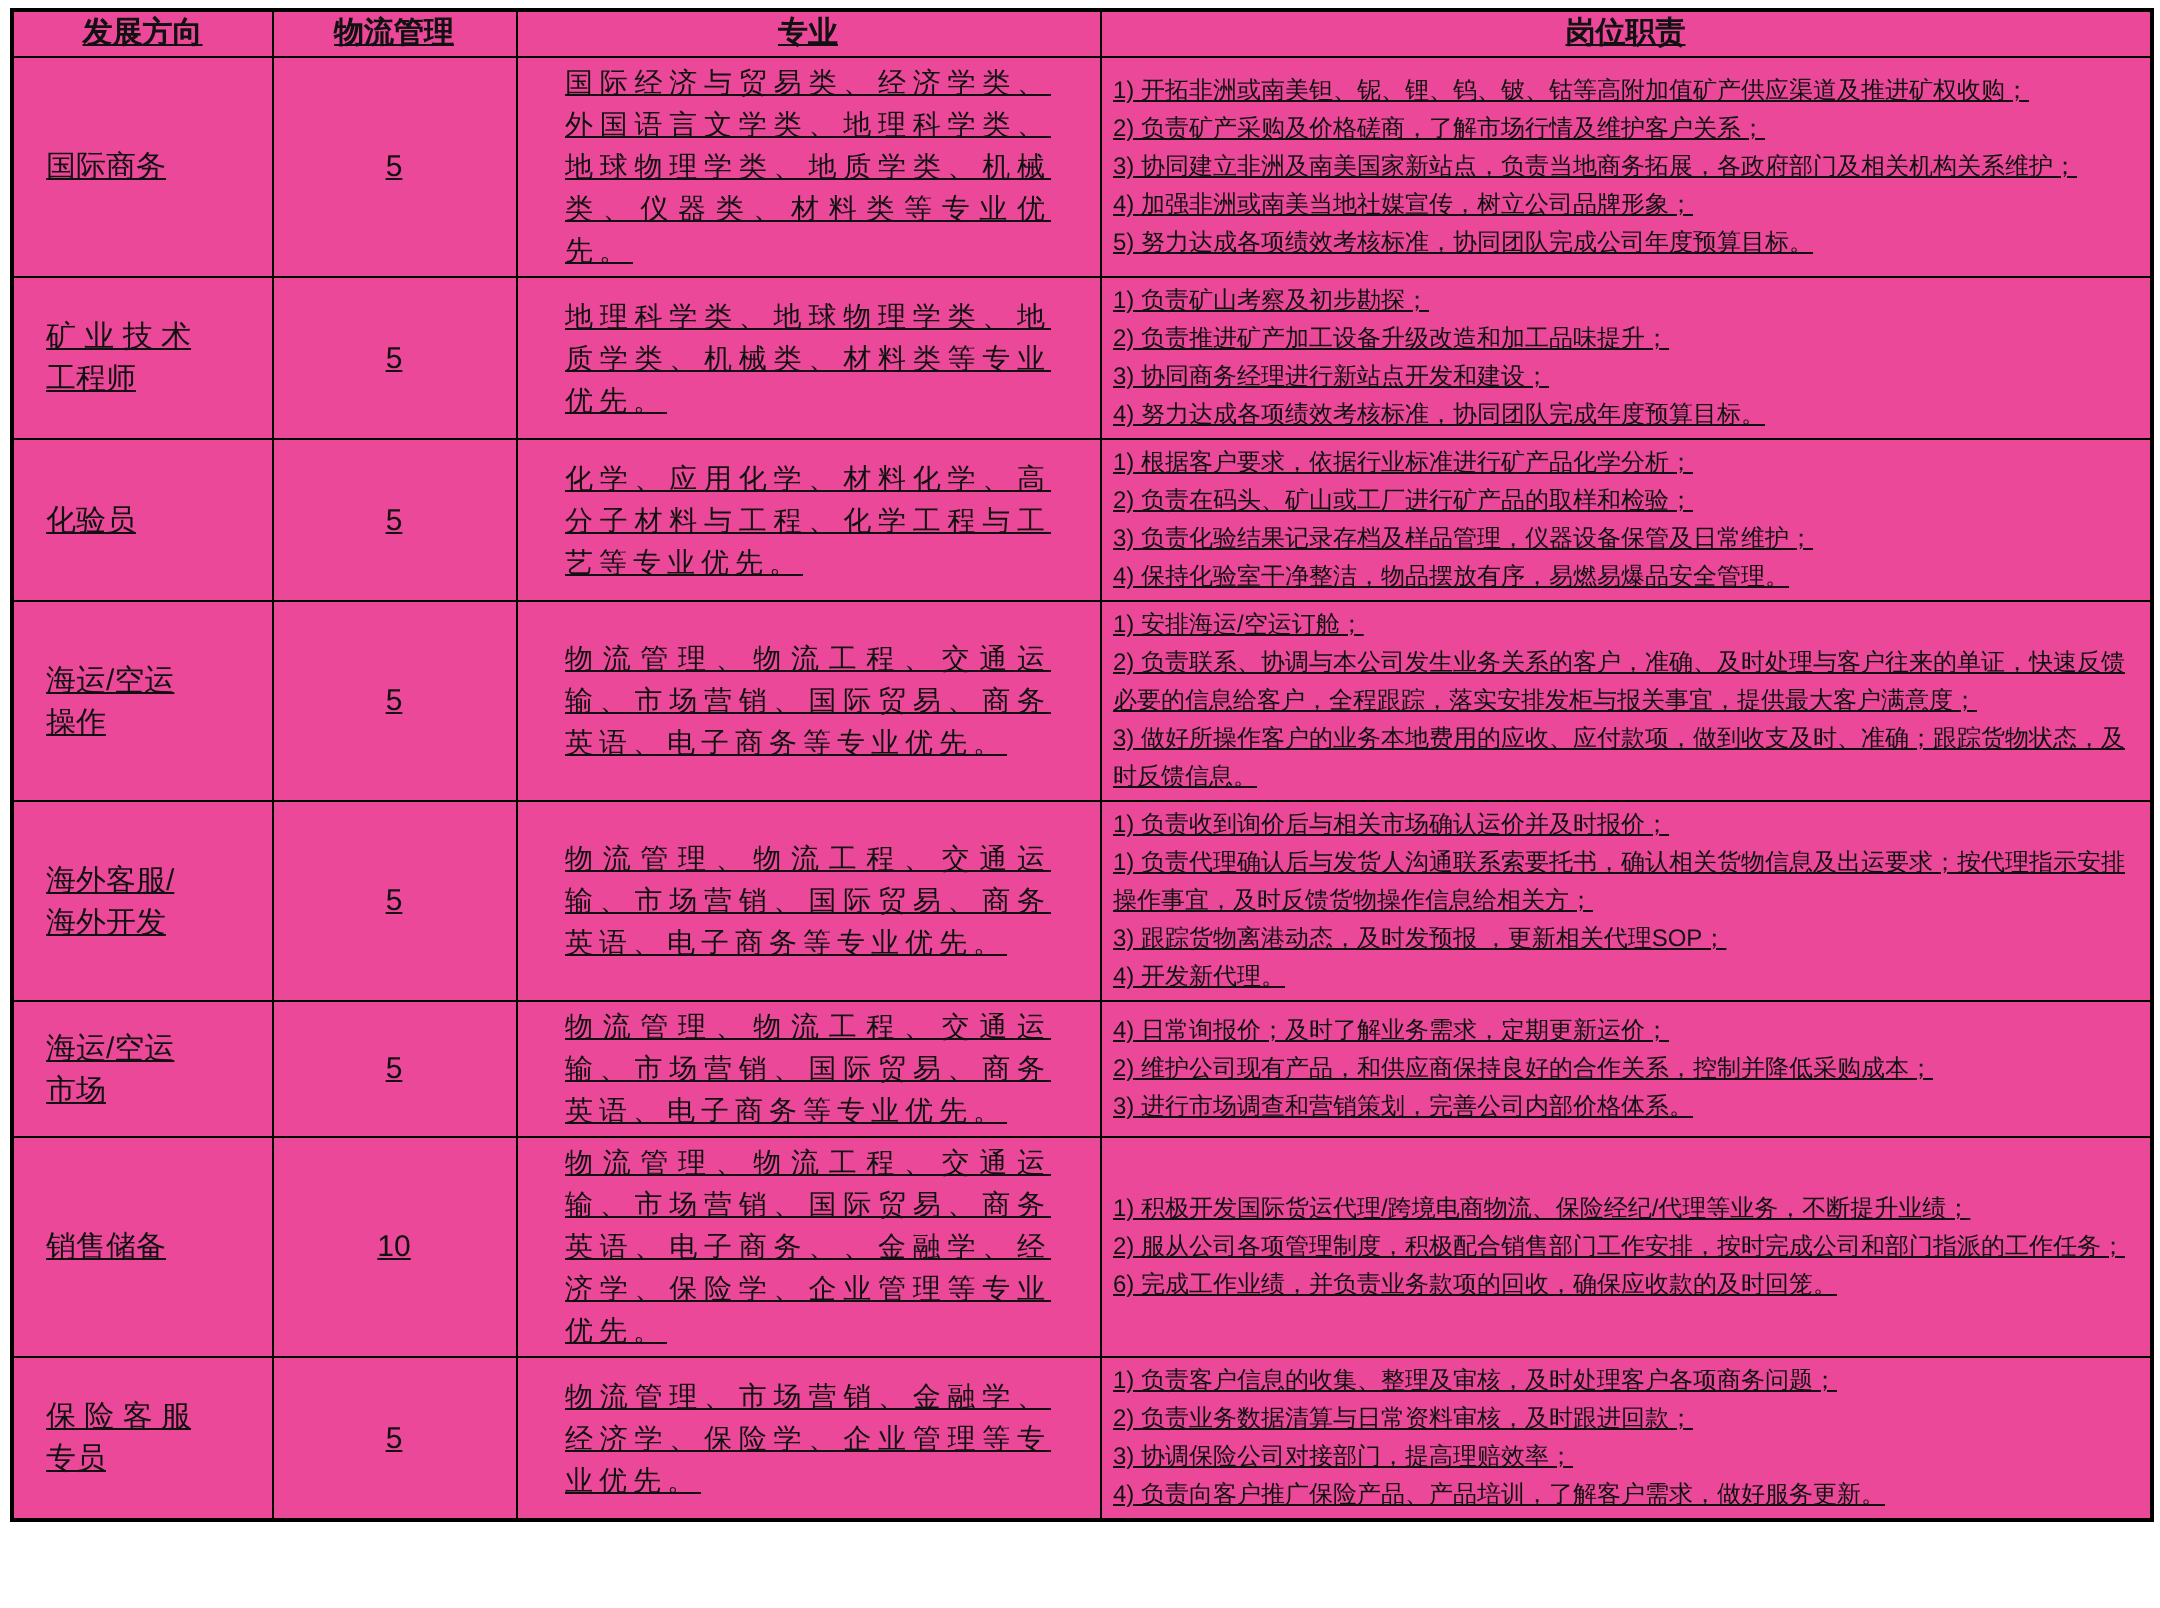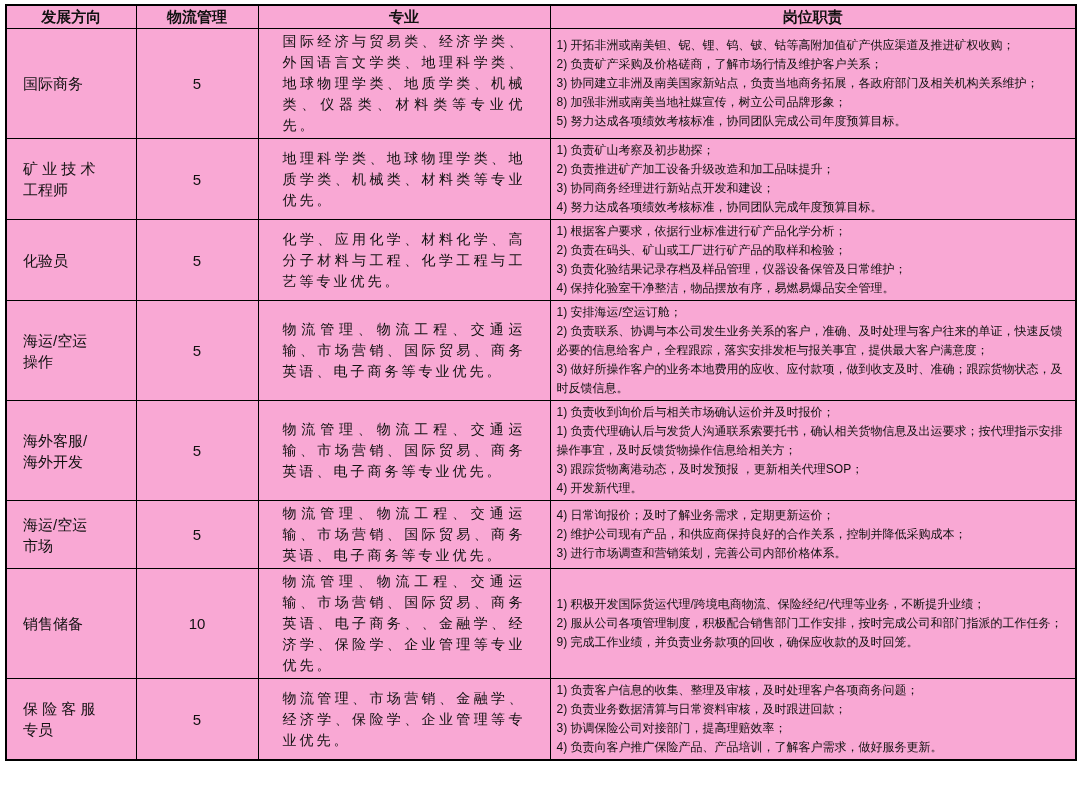--- a/index.html
+++ b/index.html
@@ -13,21 +13,22 @@
     color: #111;
     font-family: "Liberation Sans", "DejaVu Sans", sans-serif;
     overflow: hidden;
   }
   table.recruit {
     border-collapse: collapse;
     table-layout: fixed;
     width: 1070px;
     margin: 4px 5px 0 5px;
     border: 2px solid #000;
-    background: #f9a8d4;
+    background: #ec4899;
+    text-decoration: underline;
   }
   col.c1 { width: 130px; }
   col.c2 { width: 122px; }
   col.c3 { width: 292px; }
   col.c4 { width: 526px; }
   th, td {
     border: 1px solid #000;
     box-sizing: border-box;
   }
   th {
@@ -91,21 +92,21 @@
   </thead>
   <tbody id="tbody">
   <tr>
     <td class="cell-direction">国际商务</td>
     <td class="cell-headcount">5</td>
     <td class="cell-major">国际经济与贸易类、经济学类、外国语言文学类、地理科学类、地球物理学类、地质学类、机械类、仪器类、材料类等专业优先。</td>
     <td class="cell-duties">
           <div class="duty-line">1) 开拓非洲或南美钽、铌、锂、钨、铍、钴等高附加值矿产供应渠道及推进矿权收购；</div>
           <div class="duty-line">2) 负责矿产采购及价格磋商，了解市场行情及维护客户关系；</div>
           <div class="duty-line">3) 协同建立非洲及南美国家新站点，负责当地商务拓展，各政府部门及相关机构关系维护；</div>
-          <div class="duty-line">8) 加强非洲或南美当地社媒宣传，树立公司品牌形象；</div>
+          <div class="duty-line">4) 加强非洲或南美当地社媒宣传，树立公司品牌形象；</div>
           <div class="duty-line">5) 努力达成各项绩效考核标准，协同团队完成公司年度预算目标。</div>
         </td>
   </tr>
 
   <tr>
     <td class="cell-direction">矿 业 技 术
 工程师</td>
     <td class="cell-headcount">5</td>
     <td class="cell-major">地理科学类、地球物理学类、地质学类、机械类、材料类等专业优先。</td>
     <td class="cell-duties">
@@ -166,21 +167,21 @@
   </tr>
 
 
   <tr>
     <td class="cell-direction">销售储备</td>
     <td class="cell-headcount">10</td>
     <td class="cell-major">物流管理、物流工程、交通运输、市场营销、国际贸易、商务英语、电子商务、、金融学、经济学、保险学、企业管理等专业优先。</td>
     <td class="cell-duties">
           <div class="duty-line">1) 积极开发国际货运代理/跨境电商物流、保险经纪/代理等业务，不断提升业绩；</div>
           <div class="duty-line">2) 服从公司各项管理制度，积极配合销售部门工作安排，按时完成公司和部门指派的工作任务；</div>
-          <div class="duty-line">9) 完成工作业绩，并负责业务款项的回收，确保应收款的及时回笼。</div>
+          <div class="duty-line">6) 完成工作业绩，并负责业务款项的回收，确保应收款的及时回笼。</div>
         </td>
   </tr>
 
   <tr>
     <td class="cell-direction">保 险 客 服
 专员</td>
     <td class="cell-headcount">5</td>
     <td class="cell-major">物流管理、市场营销、金融学、经济学、保险学、企业管理等专业优先。</td>
     <td class="cell-duties">
           <div class="duty-line">1) 负责客户信息的收集、整理及审核，及时处理客户各项商务问题；</div>

